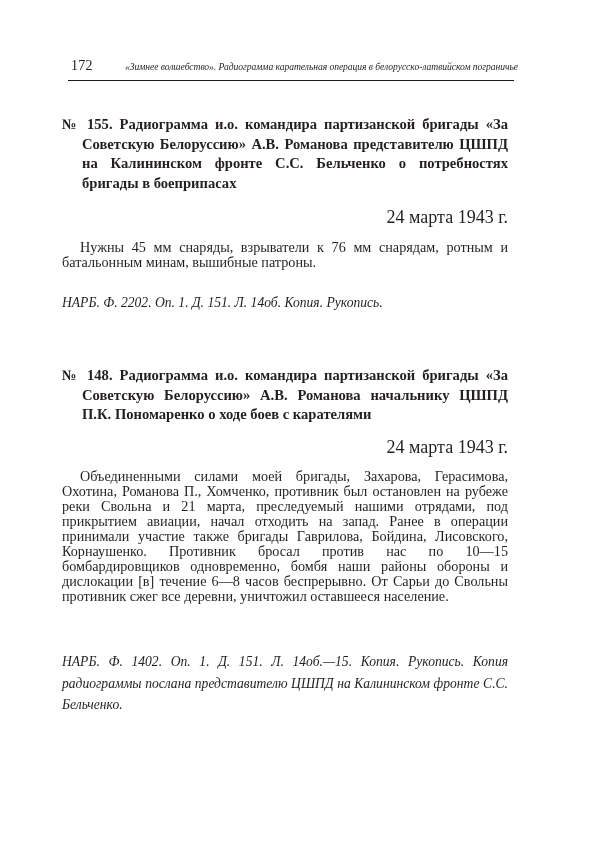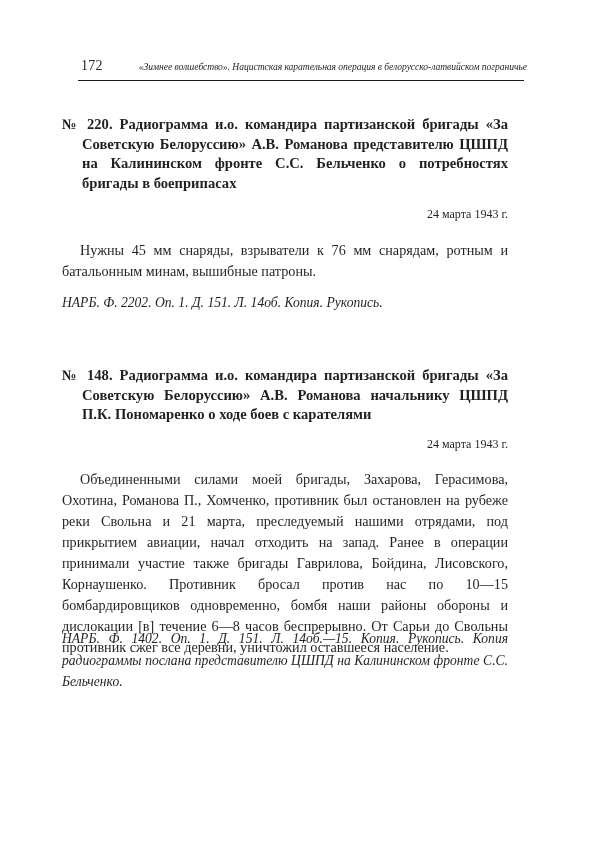--- a/index.html
+++ b/index.html
@@ -4,68 +4,67 @@
   <style>
     html, body { margin: 0; padding: 0; background: #ffffff; }
     body {
       width: 600px; height: 852px; position: relative; overflow: hidden;
       font-family: "Liberation Serif", "DejaVu Serif", serif;
       color: #231f20;
     }
     .page { position: absolute; left: 62px; top: 0; width: 446px; }
 
     .running-head {
-      position: absolute; top: 56px; left: 16px; width: 446px; height: 24px;
+      position: absolute; top: 56px; left: 6px; width: 446px; height: 24px;
       border-bottom: 1.3px solid #1a1a1a;
-      text-align: right;
     }
     .page-number {
       position: absolute; left: 3px; top: 2px;
       font-size: 14px; letter-spacing: 0.2px;
     }
     .running-title {
       position: absolute; left: 57px; top: 5px; width: 392px;
       font-style: italic; font-size: 9.6px; letter-spacing: -0.05px;
       white-space: nowrap;
     }
 
     .doc-heading {
       position: absolute; left: 0; width: 446px;
       font-weight: bold; font-size: 14.6px; line-height: 19.5px;
       text-align: justify; padding-left: 20px; text-indent: -20px;
       box-sizing: border-box;
     }
     .doc-date {
       position: absolute; left: 0; width: 446px; text-align: right;
-      font-size: 12px;
+      font-size: 18px;
     }
     .doc-body {
       position: absolute; left: 0; width: 446px;
-      font-size: 14.2px; line-height: 21px;
+      font-size: 14.2px; line-height: 15px;
       text-align: justify; text-indent: 18px;
     }
     .doc-source {
       position: absolute; left: 0; width: 446px;
       font-style: italic; font-size: 13.6px; line-height: 21.5px;
       text-align: justify;
     }
   </style>
 </head>
 <body>
 
 <div class="page">
 
   <div class="running-head">
     <span class="page-number">172</span>
-    <span class="running-title">«Зимнее волшебство». Нацистская карательная операция в белорусско-латвийском пограничье</span>
+    <span class="running-title">«Зимнее волшебство». Радиограмма карательная операция в белорусско-латвийском пограничье</span>
   </div>
 
-  <div class="doc-heading" style="top:115px;">№ 220. Радиограмма и.о. командира партизанской бригады «За Советскую Белоруссию» А.В. Романова представителю ЦШПД на Калининском фронте С.С. Бельченко о потребностях бригады в боеприпасах</div>
+  <div class="doc-heading" style="top:115px;">№ 155. Радиограмма и.о. командира партизанской бригады «За Советскую Белоруссию» А.В. Романова представителю ЦШПД на Калининском фронте С.С. Бельченко о потребностях бригады в боеприпасах</div>
   <div class="doc-date" style="top:207px;">24 марта 1943 г.</div>
   <div class="doc-body" style="top:240px;">Нужны 45 мм снаряды, взрыватели к 76 мм снарядам, ротным и батальонным минам, вышибные патроны.</div>
   <div class="doc-source" style="top:292px;">НАРБ. Ф. 2202. Оп. 1. Д. 151. Л. 14об. Копия. Рукопись.</div>
 
   <div class="doc-heading" style="top:366px;">№ 148. Радиограмма и.о. командира партизанской бригады «За Советскую Белоруссию» А.В. Романова начальнику ЦШПД П.К. Пономаренко о ходе боев с карателями</div>
   <div class="doc-date" style="top:437px;">24 марта 1943 г.</div>
   <div class="doc-body" style="top:469px;">Объединенными силами моей бригады, Захарова, Герасимова, Охотина, Романова П., Хомченко, противник был остановлен на рубеже реки Свольна и 21 марта, преследуемый нашими отрядами, под прикрытием авиации, начал отходить на запад. Ранее в операции принимали участие также бригады Гаврилова, Бойдина, Лисовского, Корнаушенко. Противник бросал против нас по 10—15 бомбардировщиков одновременно, бомбя наши районы обороны и дислокации [в] течение 6—8 часов беспрерывно. От Сарьи до Свольны противник сжег все деревни, уничтожил оставшееся население.</div>
-  <div class="doc-source" style="top:628px;">НАРБ. Ф. 1402. Оп. 1. Д. 151. Л. 14об.—15. Копия. Рукопись. Копия радиограммы послана представителю ЦШПД на Калининском фронте С.С. Бельченко.</div>
+  <div class="doc-source" style="top:651px;">НАРБ. Ф. 1402. Оп. 1. Д. 151. Л. 14об.—15. Копия. Рукопись. Копия радиограммы послана представителю ЦШПД на Калининском фронте С.С. Бельченко.</div>
 
 </div>
 
 </body></html>

